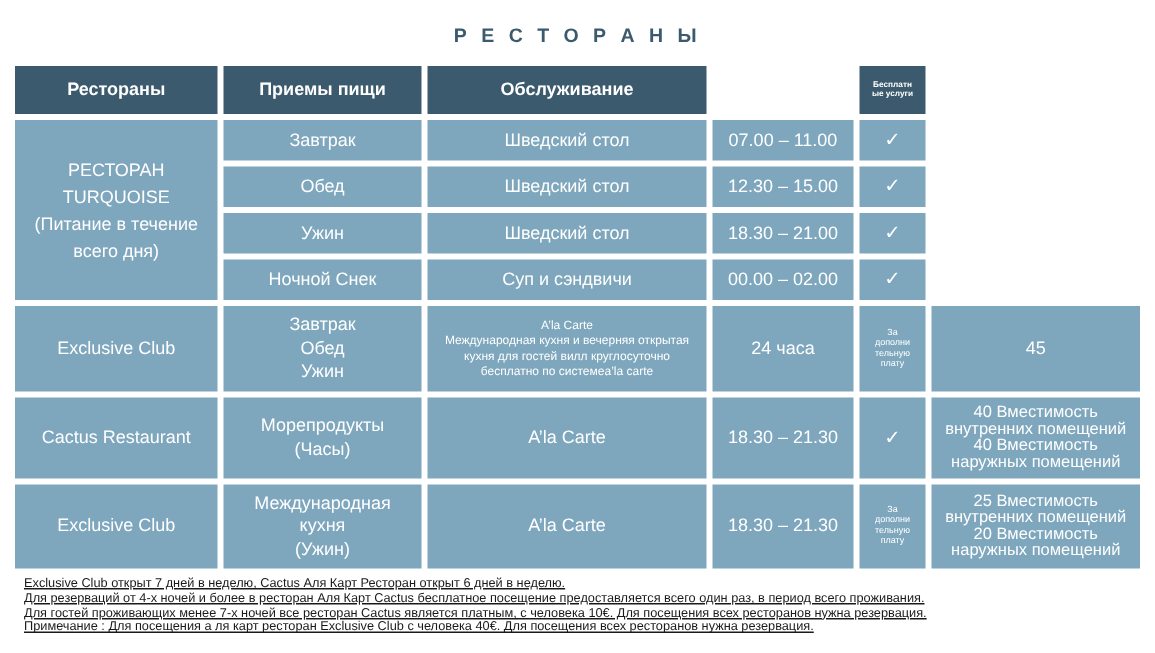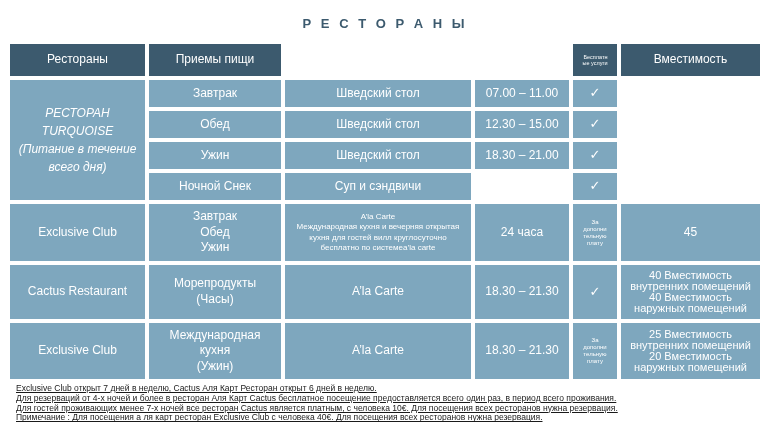--- a/index.html
+++ b/index.html
@@ -38,25 +38,24 @@
     align-items: center;
     justify-content: center;
     text-align: center;
     white-space: pre-line;
     font-size: 12px;
     line-height: 1.3;
     padding: 0 2px;
   }
   .head {
     background: var(--header-bg);
-    font-weight: 400;
-    text-align: right;
+    font-weight: 700;
   }
   .head-tiny { font-size: 5.5px; line-height: 6.5px; }
-  .lh-wide { line-height: 1.5; font-style: italic; }
+  .lh-wide { line-height: 1.5; }
   .small { font-size: 8px; line-height: 10.5px; padding: 0 5px; }
   .cap-small { font-size: 11px; line-height: 11px; }
   .tiny { font-size: 6px; line-height: 7px; }
   .check { font-size: 13px; }
   .notes {
     margin: 5px 10px 0 16px;
     color: var(--note-text);
     font-size: 8.5px;
     line-height: 9.8px;
     text-decoration: underline;
@@ -64,41 +63,42 @@
 </style>
 </head>
 <body>
 
 <div class="title">Р Е С Т О Р А Н Ы</div>
 
 <div class="tbl">
 
   <div class="c head" style="grid-area:1/1">Рестораны</div>
   <div class="c head" style="grid-area:1/2">Приемы пищи</div>
+  <div class="c head" style="grid-area:1/3">Обслуживание</div>
   <div class="c head head-tiny" style="grid-area:1/5">Бесплатн
 ые услуги</div>
-  <div class="c head" style="grid-area:1/6">Вместимость</div>
 
   <div class="c lh-wide" style="grid-area:2/1/6/2">РЕСТОРАН
 TURQUOISE
 (Питание в течение всего дня)</div>
   <div class="c" style="grid-area:2/2">Завтрак</div>
   <div class="c" style="grid-area:2/3">Шведский стол</div>
   <div class="c" style="grid-area:2/4">07.00 – 11.00</div>
   <div class="c check" style="grid-area:2/5"><span>✓</span></div>
   <div class="c" style="grid-area:3/2">Обед</div>
   <div class="c" style="grid-area:3/3">Шведский стол</div>
   <div class="c" style="grid-area:3/4">12.30 – 15.00</div>
   <div class="c check" style="grid-area:3/5"><span>✓</span></div>
   <div class="c" style="grid-area:4/2">Ужин</div>
   <div class="c" style="grid-area:4/3">Шведский стол</div>
   <div class="c" style="grid-area:4/4">18.30 – 21.00</div>
   <div class="c check" style="grid-area:4/5"><span>✓</span></div>
   <div class="c" style="grid-area:5/3">Суп и сэндвичи</div>
   <div class="c" style="grid-area:5/2">Ночной Снек</div>
+  <div class="c" style="grid-area:5/4">00.00 – 02.00</div>
   <div class="c check" style="grid-area:5/5"><span>✓</span></div>
 
   <div class="c" style="grid-area:6/1">Exclusive Club</div>
   <div class="c" style="grid-area:6/2">Завтрак
 Обед
 Ужин</div>
   <div class="c small" style="grid-area:6/3">A’la Carte
 Международная кухня и вечерняя открытая кухня для гостей вилл круглосуточно бесплатно по системеa’la carte</div>
   <div class="c" style="grid-area:6/4">24 часа</div>
   <div class="c tiny" style="grid-area:6/5">За

